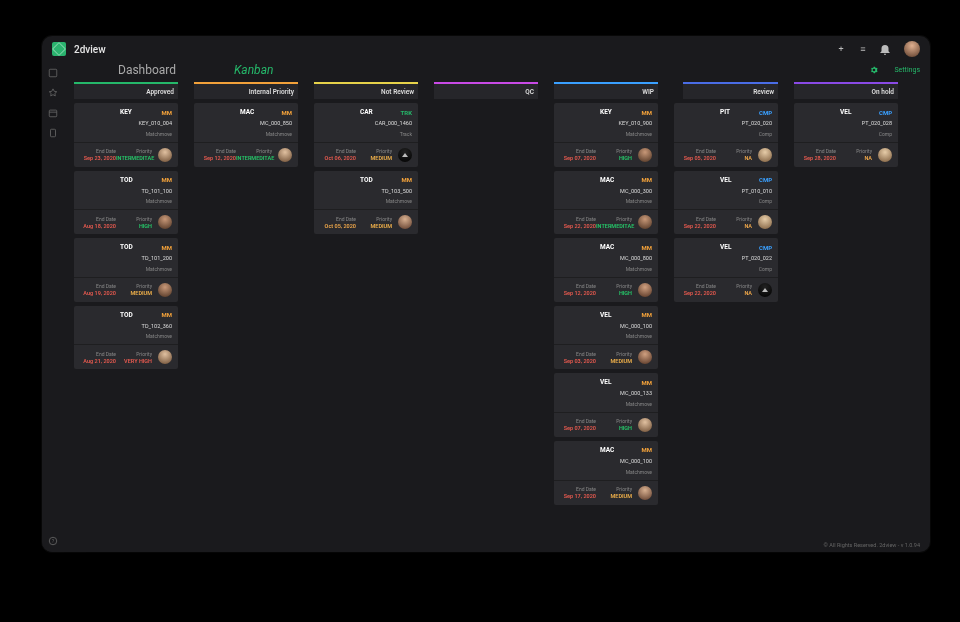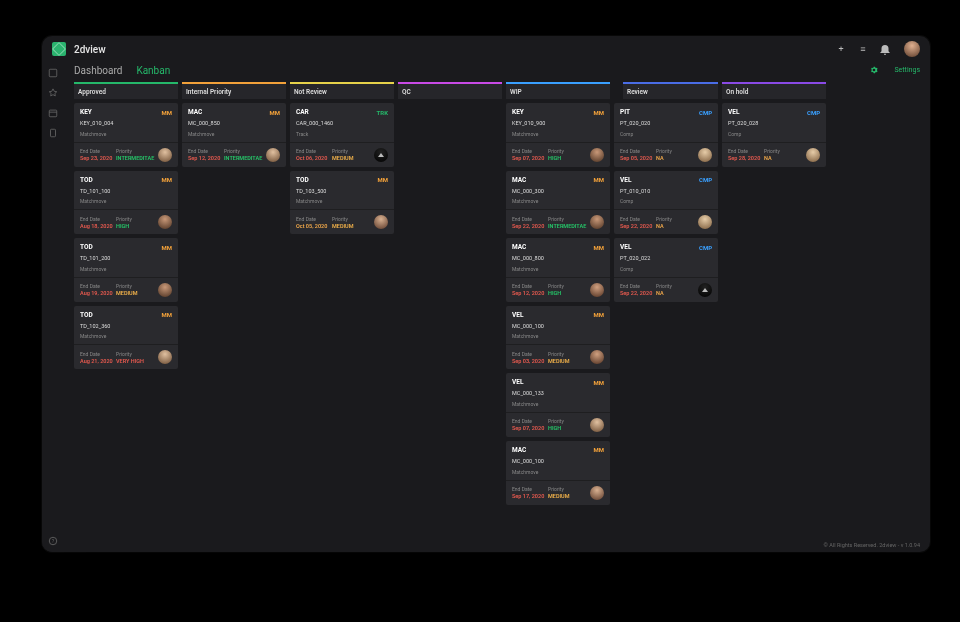--- a/index.html
+++ b/index.html
@@ -16,31 +16,31 @@
   .avatar-top { width: 16px; height: 16px; border-radius: 50%; background: radial-gradient(circle at 50% 30%, #e0b090, #5a3a28); margin-left: 4px; }
 
   .body { flex:1; display:flex; min-height:0; }
   .sidenav { width: 22px; background: #1a1a1d; display:flex; flex-direction:column; align-items:center; padding-top: 6px; gap: 10px; }
   .sidenav .nav-icon { width: 10px; height: 10px; color:#555; display:flex; align-items:center; justify-content:center; }
   .sidenav .nav-icon svg { width:10px; height:10px; }
   .sidenav .spacer { flex:1; }
 
   .main { flex:1; display:flex; flex-direction:column; min-width:0; }
   .tabbar { display:flex; align-items:center; padding: 0 10px; height: 16px; gap: 14px; }
-  .tab { font-size: 10px; color: #aaa; }
-  .tab.active { color: #25b86a; }
+  .tab { font-size: 12px; color: #aaa; margin-left: 44px; }
+  .tab.active { color: #25b86a; font-style: italic; }
   .tabbar .grow { flex:1; }
   .settings { display:flex; align-items:center; gap:16px; font-size:7px; color:#25b86a; }
   .gear-icon { width:8px; height:8px; }
 
-  .board { flex:1; display:flex; gap:4px; padding: 4px 10px 0 10px; overflow:hidden; align-items:flex-start; }
+  .board { flex:1; display:flex; gap:16px; padding: 4px 10px 0 10px; overflow:hidden; align-items:flex-start;text-align:right; }
   .column { width: 104px; flex: 0 0 104px; display:flex; flex-direction:column; gap:4px; }
   .col-head { font-size: 6.5px; font-weight:600; color:#ddd; padding: 4px 4px 3px 4px; border-top: 2px solid; background:#26262a; }
   .card { background:#2a2a2e; border-radius:2px; padding:5px 6px 5px 6px; position:relative; display:flex; flex-direction:column; gap:4px; }
-  .card-head { display:flex; justify-content:space-between; align-items:center; }
+  .card-head { display:flex; justify-content:space-between; align-items:center;margin-left:40px; }
   .card-title { font-size:6.5px; font-weight:700; color:#fff; }
   .card-tag { font-size:6px; font-weight:700; }
   .card-sub { font-size:5.5px; color:#ddd; line-height:1.2; }
   .card-sub2 { font-size:5px; color:#888; }
   .card-divider { height:1px; background:#1e1e20; margin:1px -6px; }
   .card-foot { display:flex; align-items:center; gap:0; }
   .foot-col { display:flex; flex-direction:column; gap:1px; width: 36px; }
   .foot-label { font-size:5px; color:#888; }
   .foot-val { font-size:5.5px; font-weight:600; }
   .foot-grow { flex:1; }

